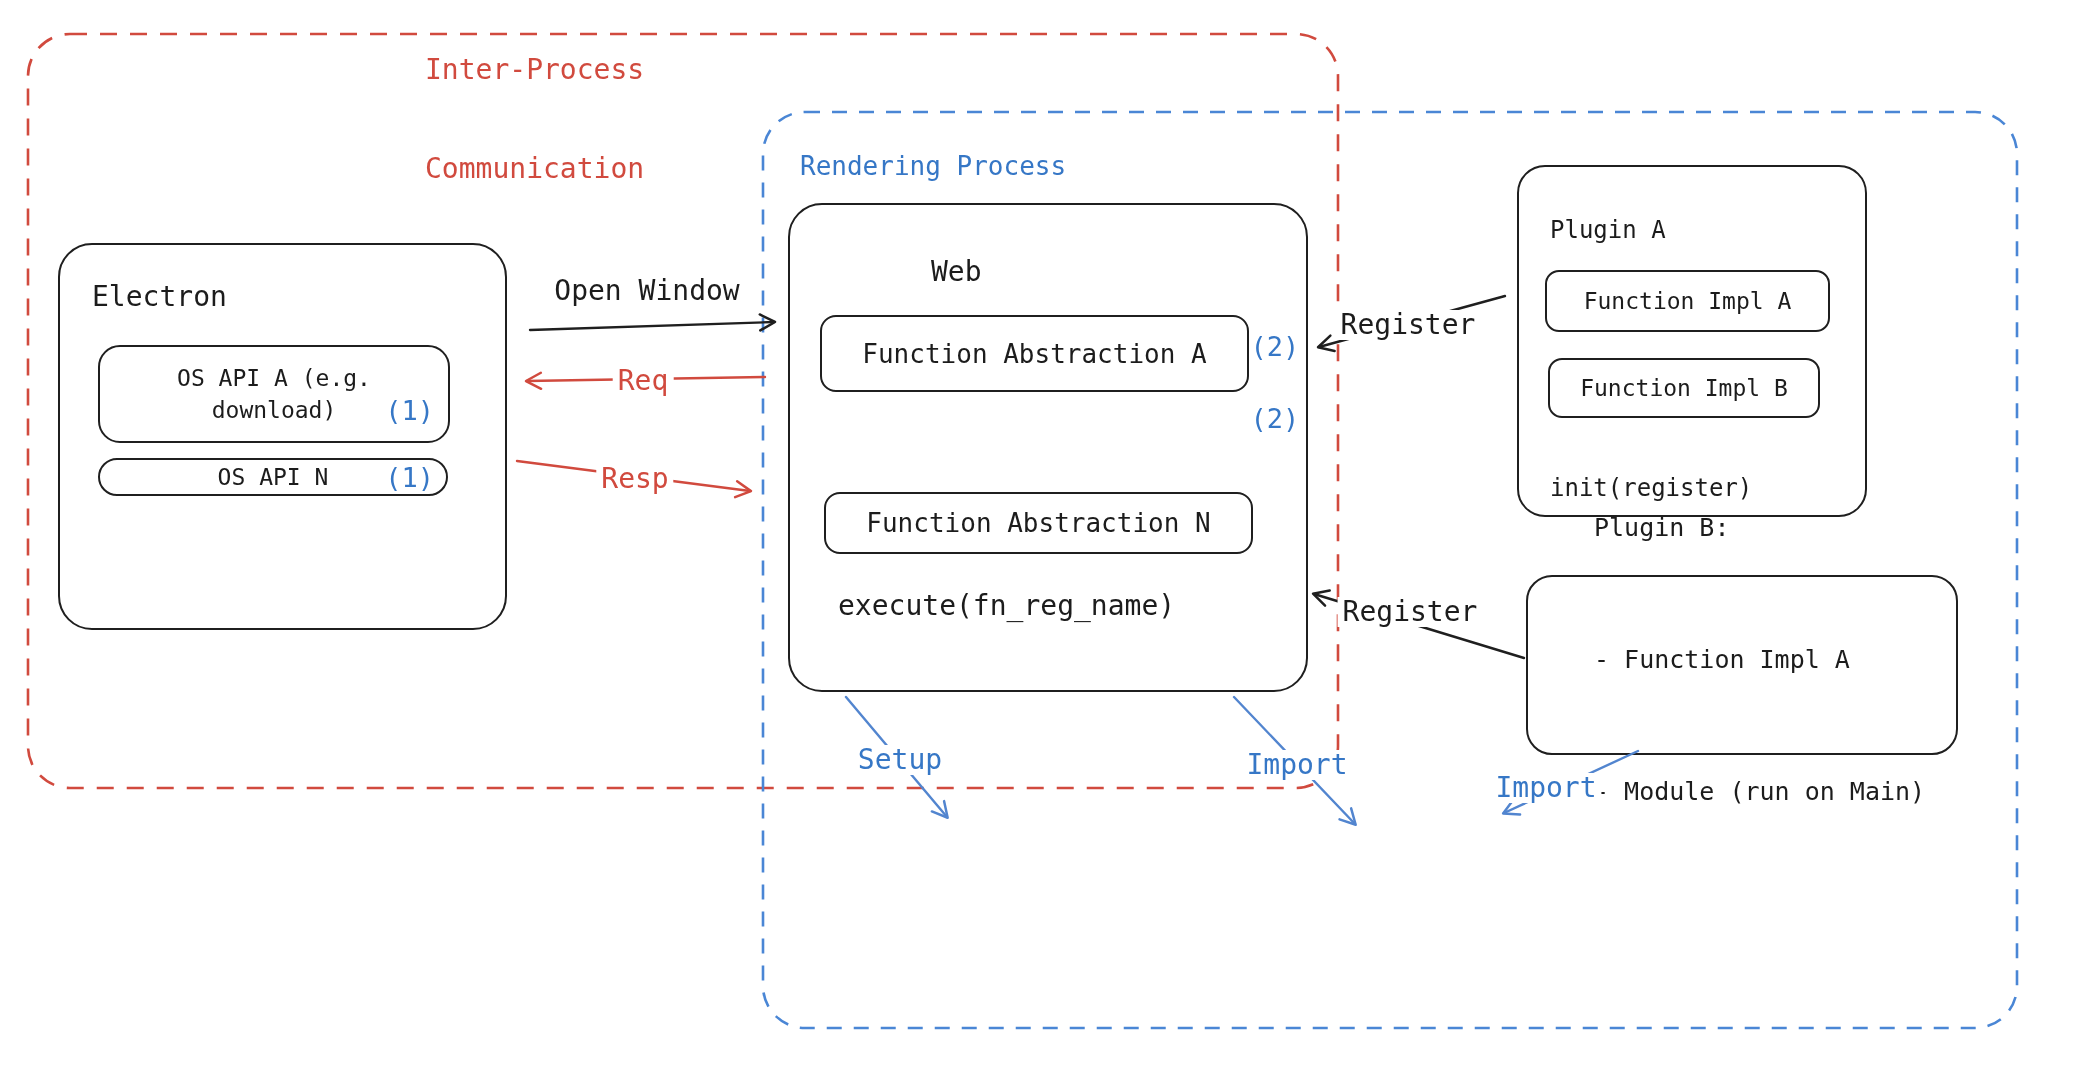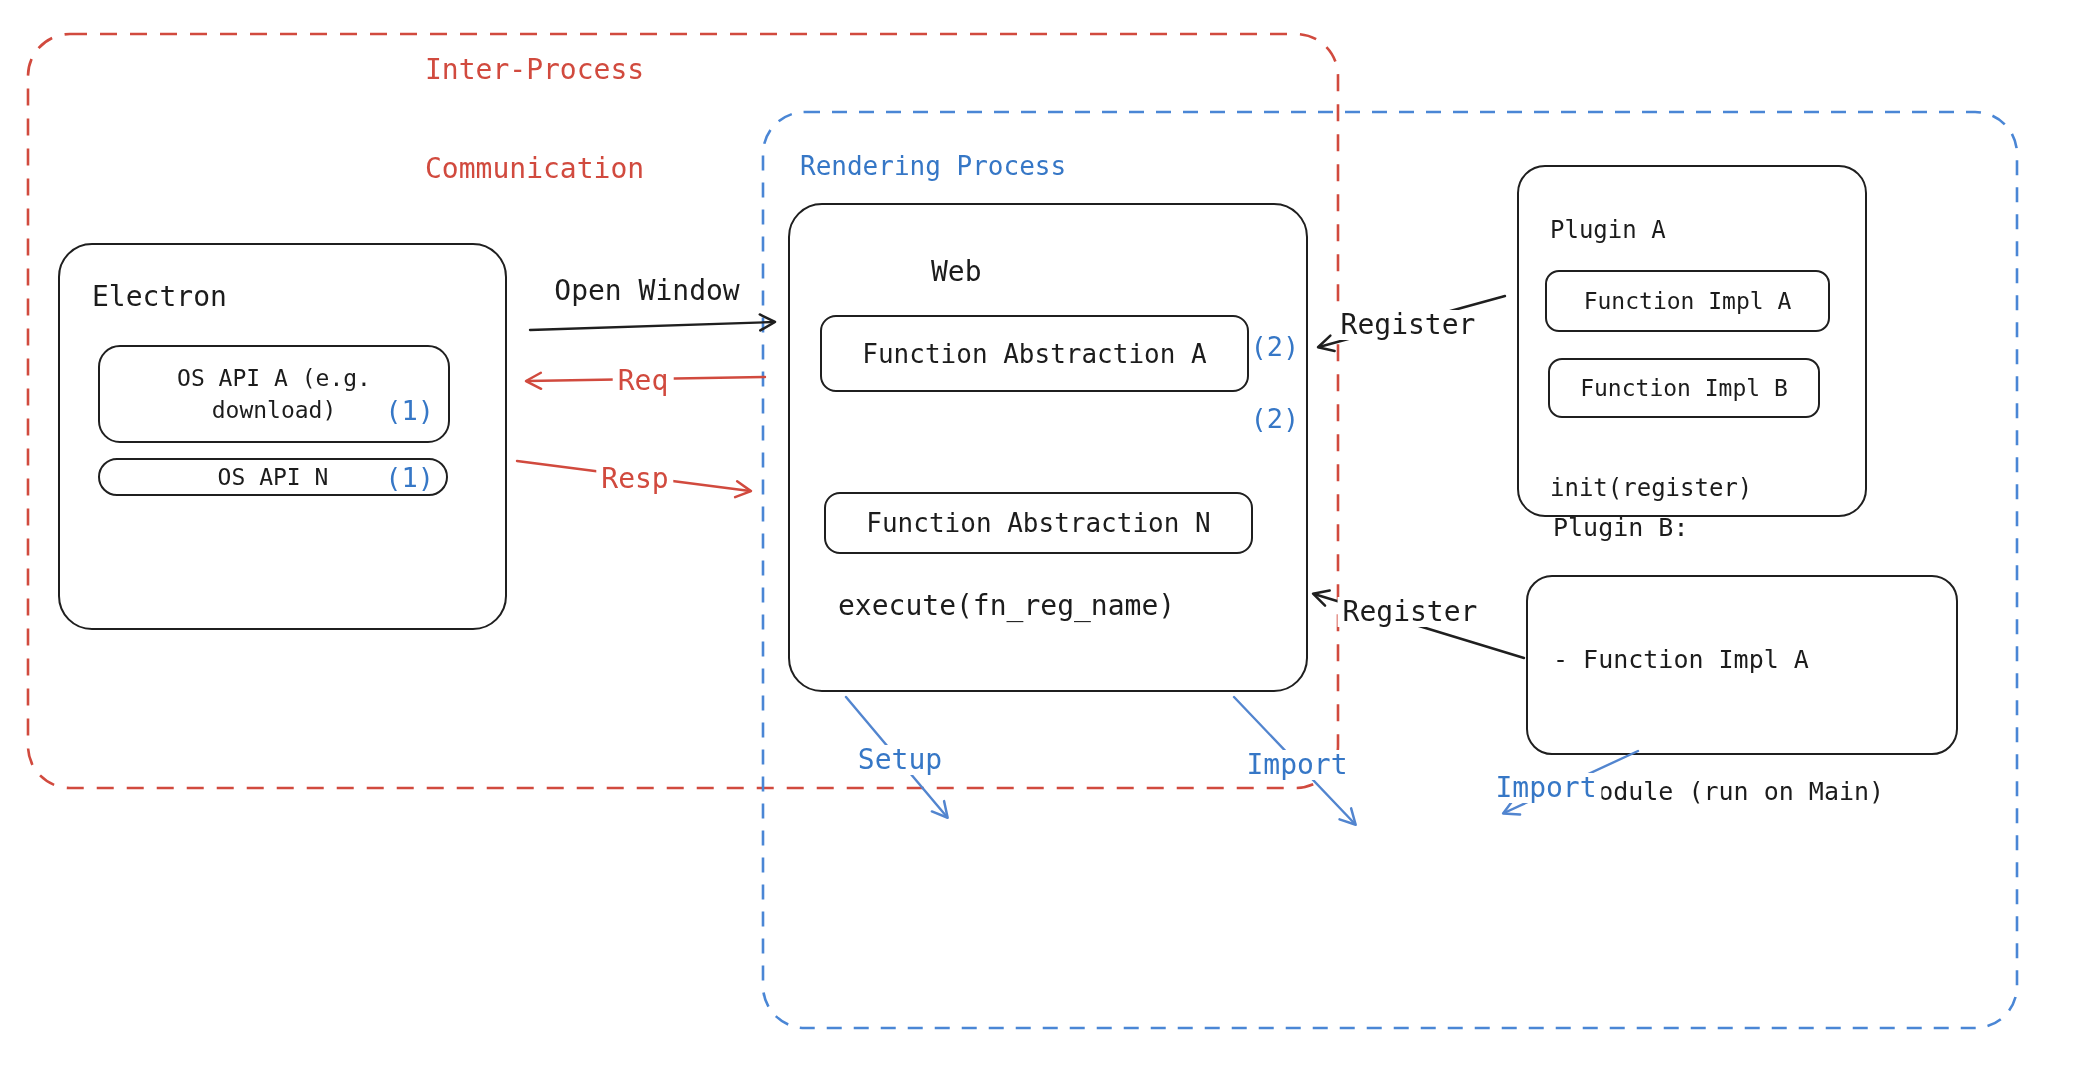--- a/index.html
+++ b/index.html
@@ -21,21 +21,21 @@
     display:flex;align-items:center;justify-content:center;flex-direction:column;}
   .t{position:absolute;transform:translateY(-50%);white-space:pre;line-height:1.15;}
   .tc{position:absolute;transform:translate(-50%,-50%);white-space:pre;line-height:1;}
   .arrow-label{background:#fff;padding:1px 5px;font-size:28px;}
   .blue{color:var(--blue-text);}
   .red{color:var(--red);}
   .badge{color:var(--blue-text);font-size:27px;}
   .f28{font-size:28px;}
   .f27{font-size:23px;}
   .f26{font-size:26px;}
-  .f25{font-size:25px;}
+  .f25{font-size:25px;margin-left:41px;}
   .f24{font-size:24px;}
   .f23{font-size:23px;}
   .mk{fill:none;stroke-width:2.5px;stroke-linecap:round;stroke-linejoin:round;}
   .k-black{stroke:var(--black);}
   .k-red{stroke:var(--red);}
   .k-blue{stroke:var(--blue-arrow);}
   .ln{fill:none;stroke-width:2.4px;stroke-linecap:round;}
   .dash-red{fill:none;stroke:var(--red);stroke-width:2.6px;stroke-dasharray:17 13;}
   .dash-blue{fill:none;stroke:var(--blue-border);stroke-width:2.6px;stroke-dasharray:15 12;}
 </style>

